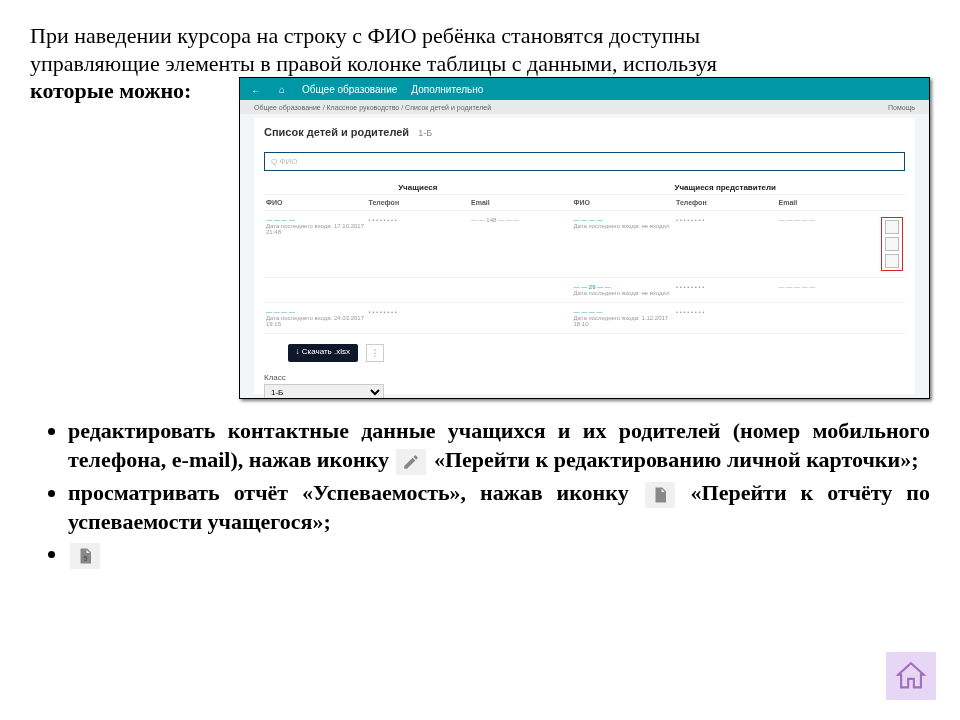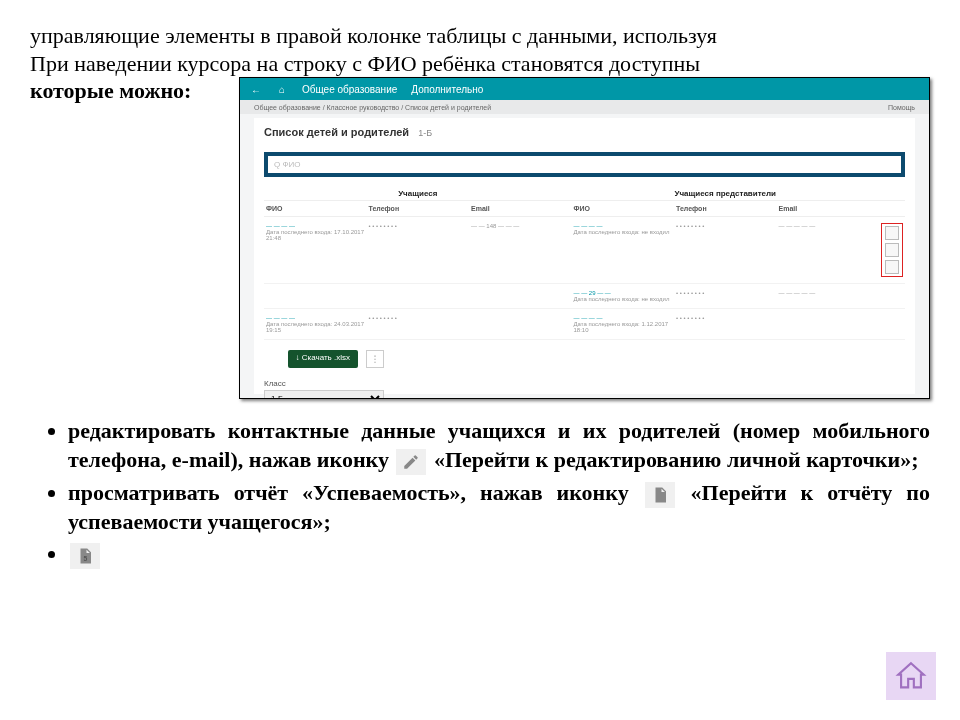--- a/index.html
+++ b/index.html
@@ -82,35 +82,35 @@
     display: flex;
     align-items: center;
     justify-content: space-between;
     font-size: 11px;
     font-weight: bold;
     color: #333;
     margin-bottom: 14px;
   }
   .title-row .sub { font-weight: normal; font-size: 9px; color: #888; margin-left: 6px; }
   .btn-dl {
-    background: #14532d;
+    background: #0f172a;
     color: #fff;
     font-size: 8px;
     padding: 3px 8px;
     border-radius: 2px;
     white-space: nowrap;
   }
   .btn-gear {
     border: 1px solid #ccc;
     width: 16px; height: 16px;
     display: inline-flex; align-items:center; justify-content:center;
     font-size: 9px; color: #888; margin-left: 4px;
   }
   .search {
-    border: 4px solid #0c4a6e;
+    border: 1px solid #0c4a6e;
     padding: 4px 6px;
     font-size: 8px;
     color: #bbb;
     margin-bottom: 8px;
   }
   .tbl { width: 100%; border-collapse: collapse; table-layout: fixed; }
   .tbl th {
     font-size: 7px;
     font-weight: bold;
     color: #555;
@@ -189,22 +189,22 @@
     width: 50px; height: 48px;
     background: #e8d7f4;
     display: flex; align-items: center; justify-content: center;
   }
   .home-btn svg { display: block; }
 </style>
 </head>
 <body>
 
 <div class="page">
+  <p class="intro">При наведении курсора на строку с ФИО ребёнка становятся доступны</p>
   <p class="intro">управляющие элементы в правой колонке таблицы с данными, используя</p>
-  <p class="intro">При наведении курсора на строку с ФИО ребёнка становятся доступны</p>
 
   <div class="intro-row">
     <div class="intro-side">
       <p class="intro">которые можно:</p>
     </div>
 
     <div class="shot-wrap">
       <div class="topbar">
         <span class="icon">←</span>
         <span class="icon">⌂</span>

